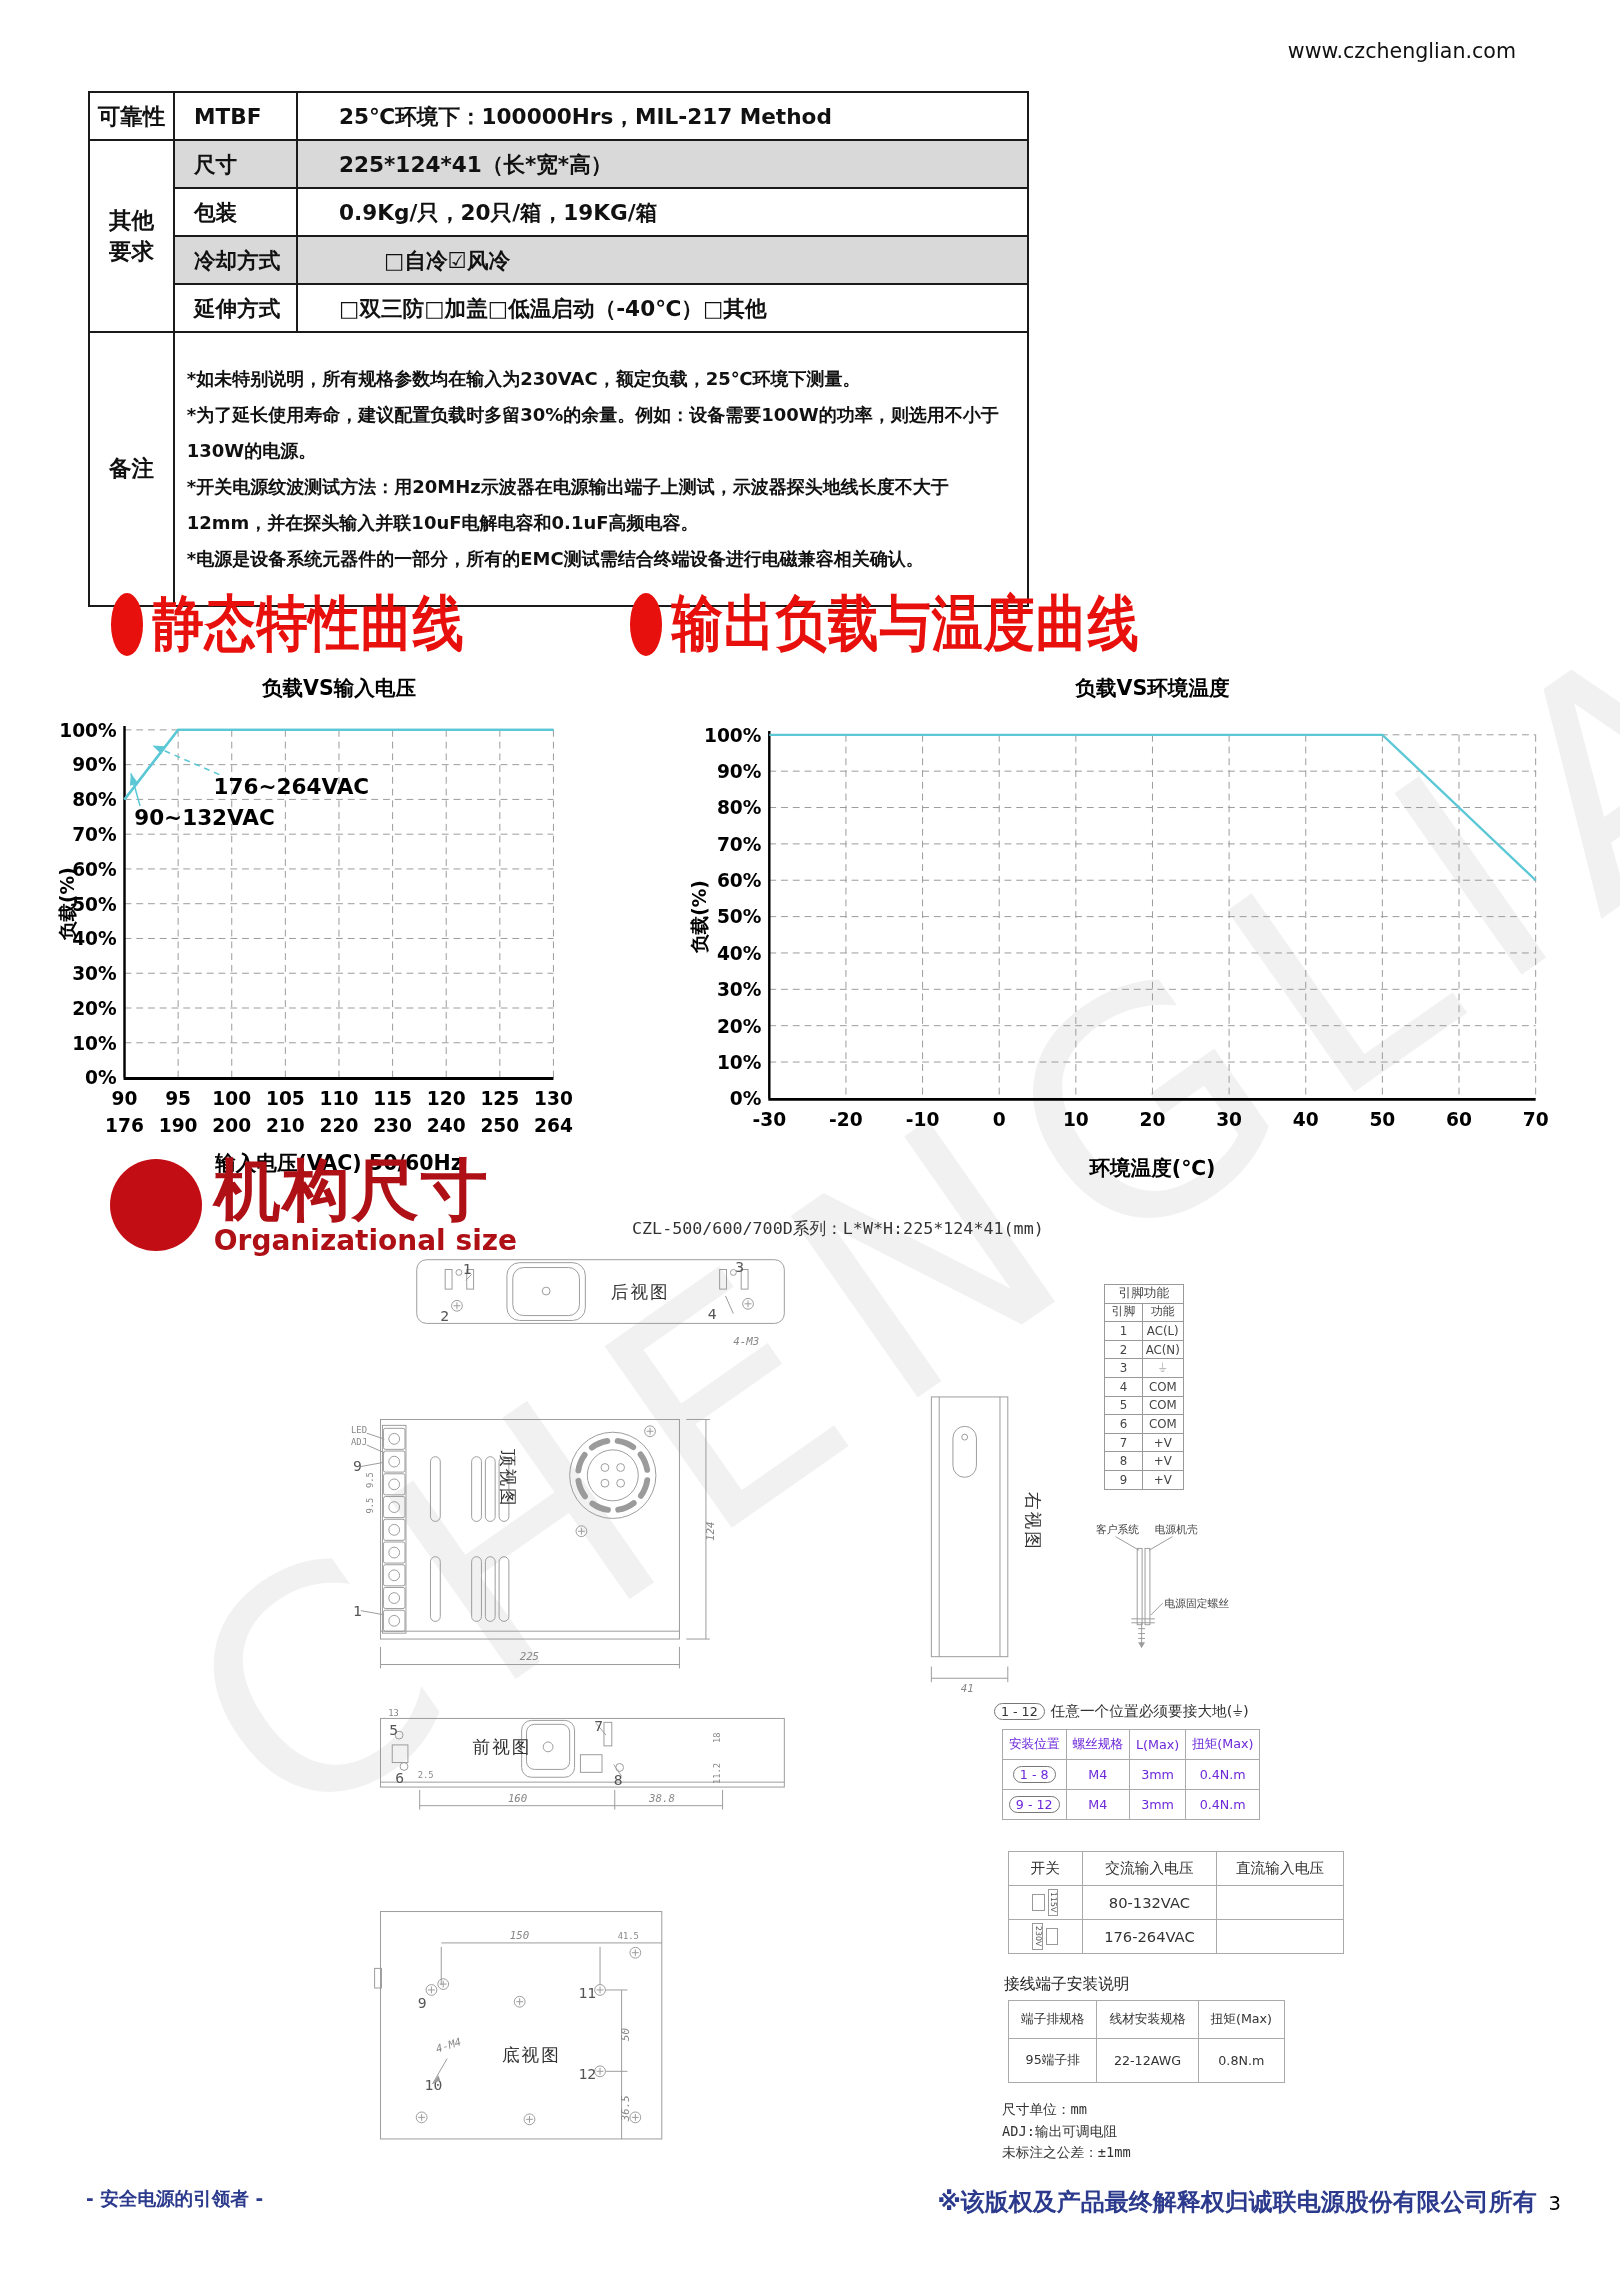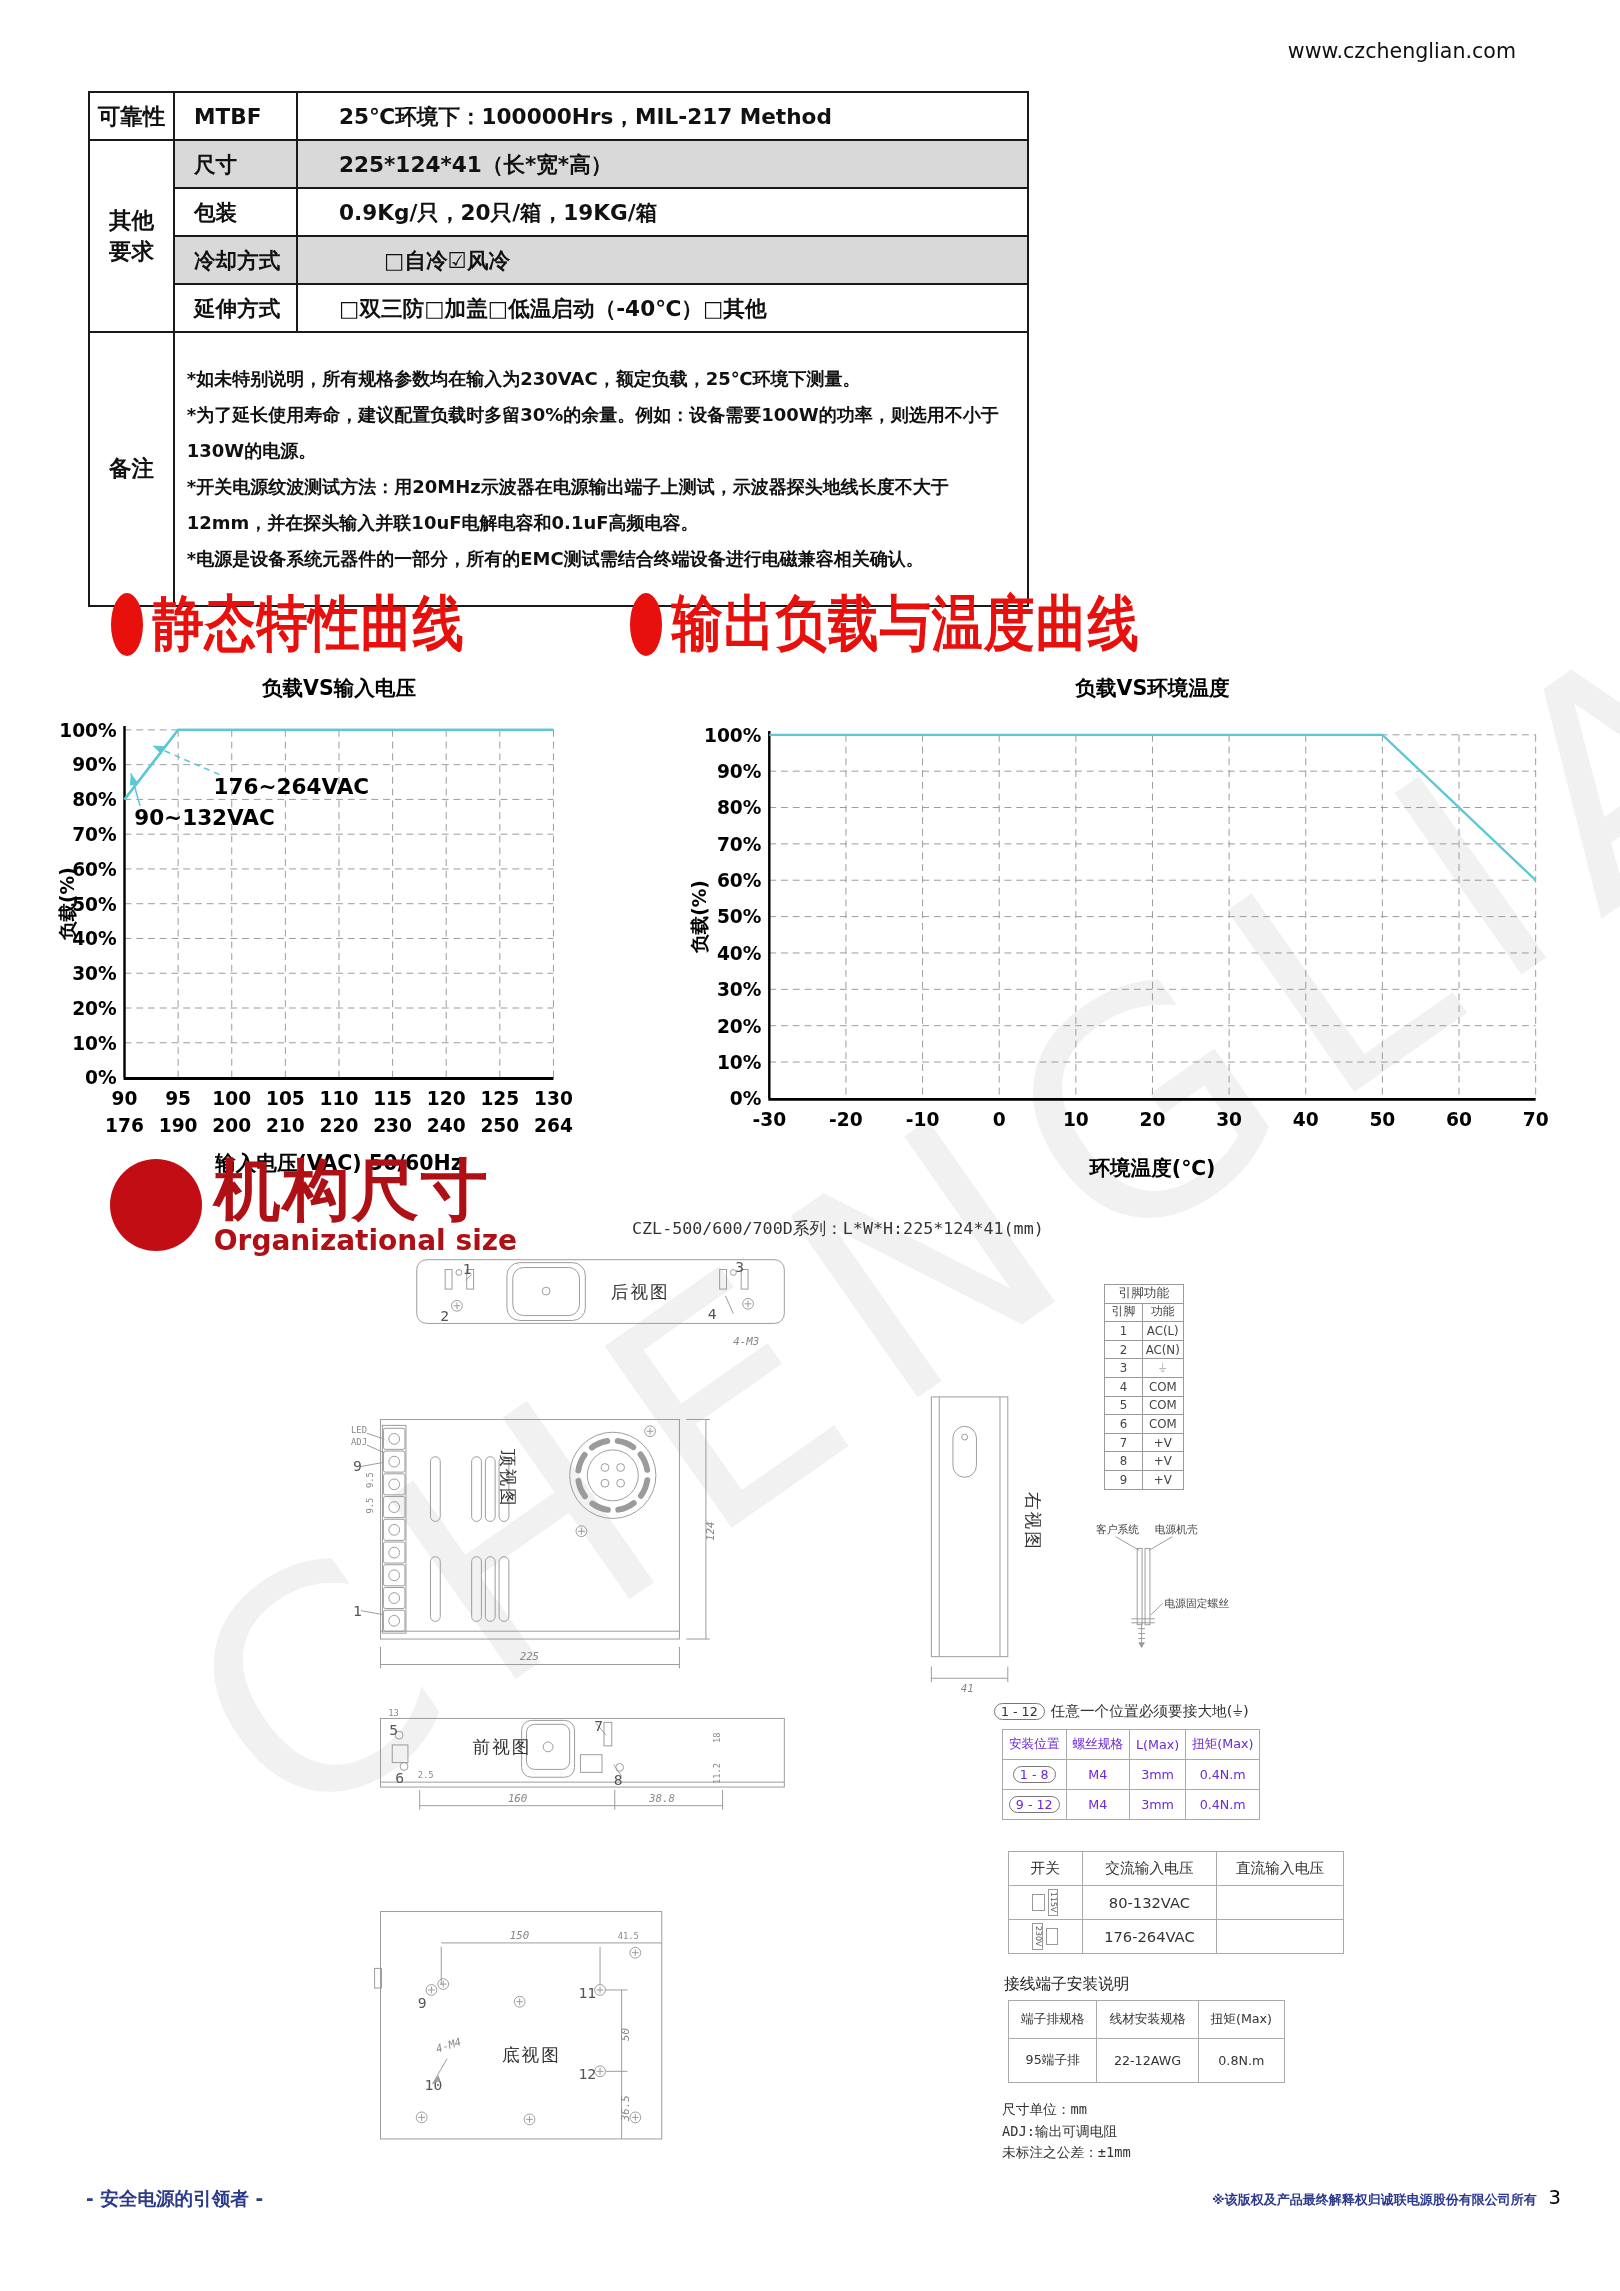--- a/index.html
+++ b/index.html
@@ -64,21 +64,21 @@
   .sw-v{writing-mode:vertical-rl;font-size:7.8px;color:#555;border:1px solid #999;padding:2px 0;line-height:1.1;}
   .term-title{position:absolute;left:1004px;top:1974px;font-size:15.7px;color:#222;}
   .term-table{position:absolute;left:1008px;top:2000px;border-collapse:collapse;}
   .term-table td{border:1px solid #aaa;font-size:12.7px;color:#333;text-align:center;padding:0 12px;}
   .term-table .hr td{height:37px;} .term-table .dr td{height:43px;}
   .bottom-notes{position:absolute;left:1002px;top:2099px;font-size:13.7px;color:#333;line-height:21.6px;
                 font-family:"DejaVu Sans Mono","Liberation Mono",monospace;}
   
   .footer-left{position:absolute;left:86px;top:2186px;font-size:18.6px;color:#2b3a8c;font-weight:600;}
   .footer-right{position:absolute;right:59px;top:2186px;display:flex;align-items:baseline;gap:11.8px;}
-  .footer-right .txt{font-size:13px;color:#2b3a8c;font-weight:600;}
+  .footer-right .txt{font-size:24px;color:#2b3a8c;font-weight:600;}
   .footer-right .pg{font-size:19.6px;color:#000;}
 </style>
 </head>
 <body>
 
 <div class="page">
 
   <div class="watermark">CHENGLIAN</div>
 
   <div class="website">www.czchenglian.com</div>

